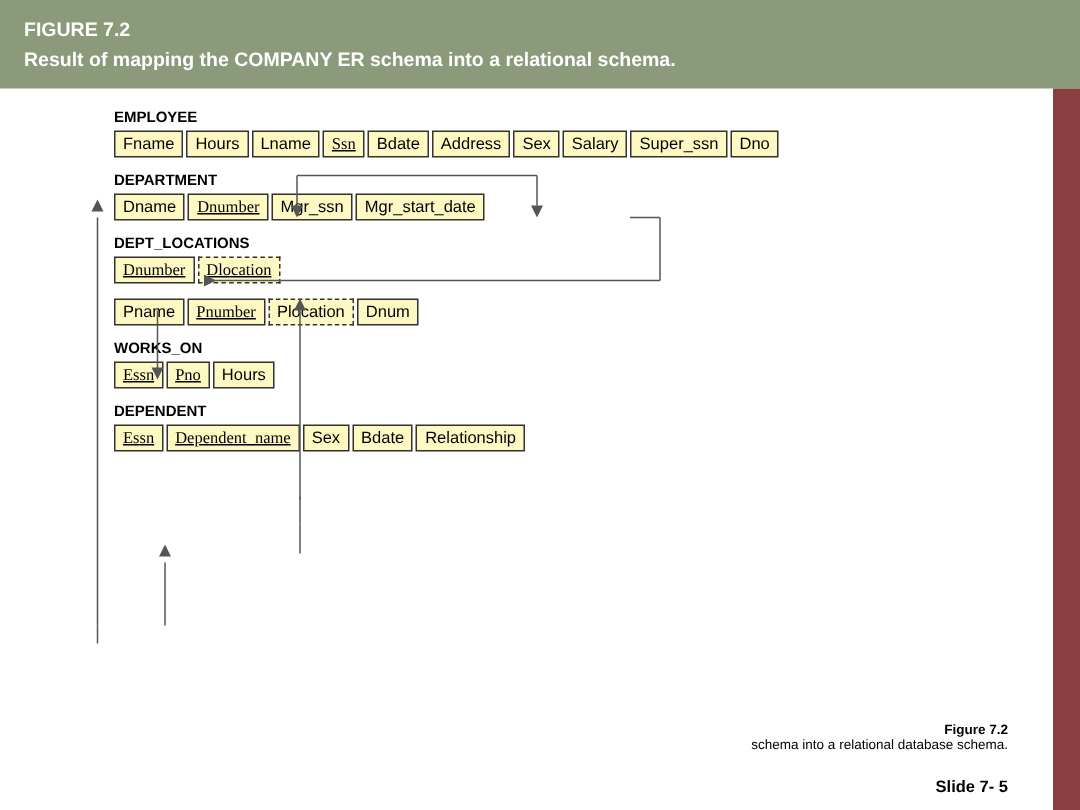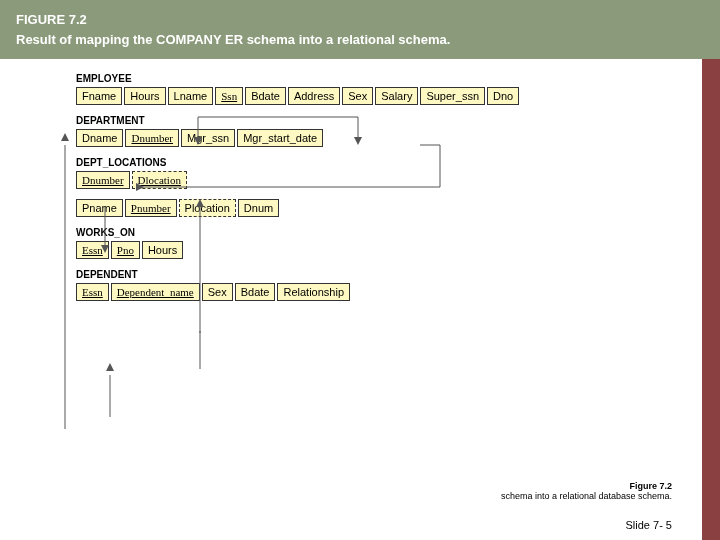--- a/index.html
+++ b/index.html
@@ -82,21 +82,21 @@
     .right-sidebar {
       width: 18px;
       background: #8a4040;
     }
 
     .slide-number {
       position: absolute;
       bottom: 10px;
       right: 30px;
       font-size: 11px;
-      font-weight: normal;
+      font-weight: bold;
       color: #000;
     }
 
     .figure-caption {
       position: absolute;
       bottom: 40px;
       right: 30px;
       text-align: right;
       font-size: 9px;
       color: #000;

